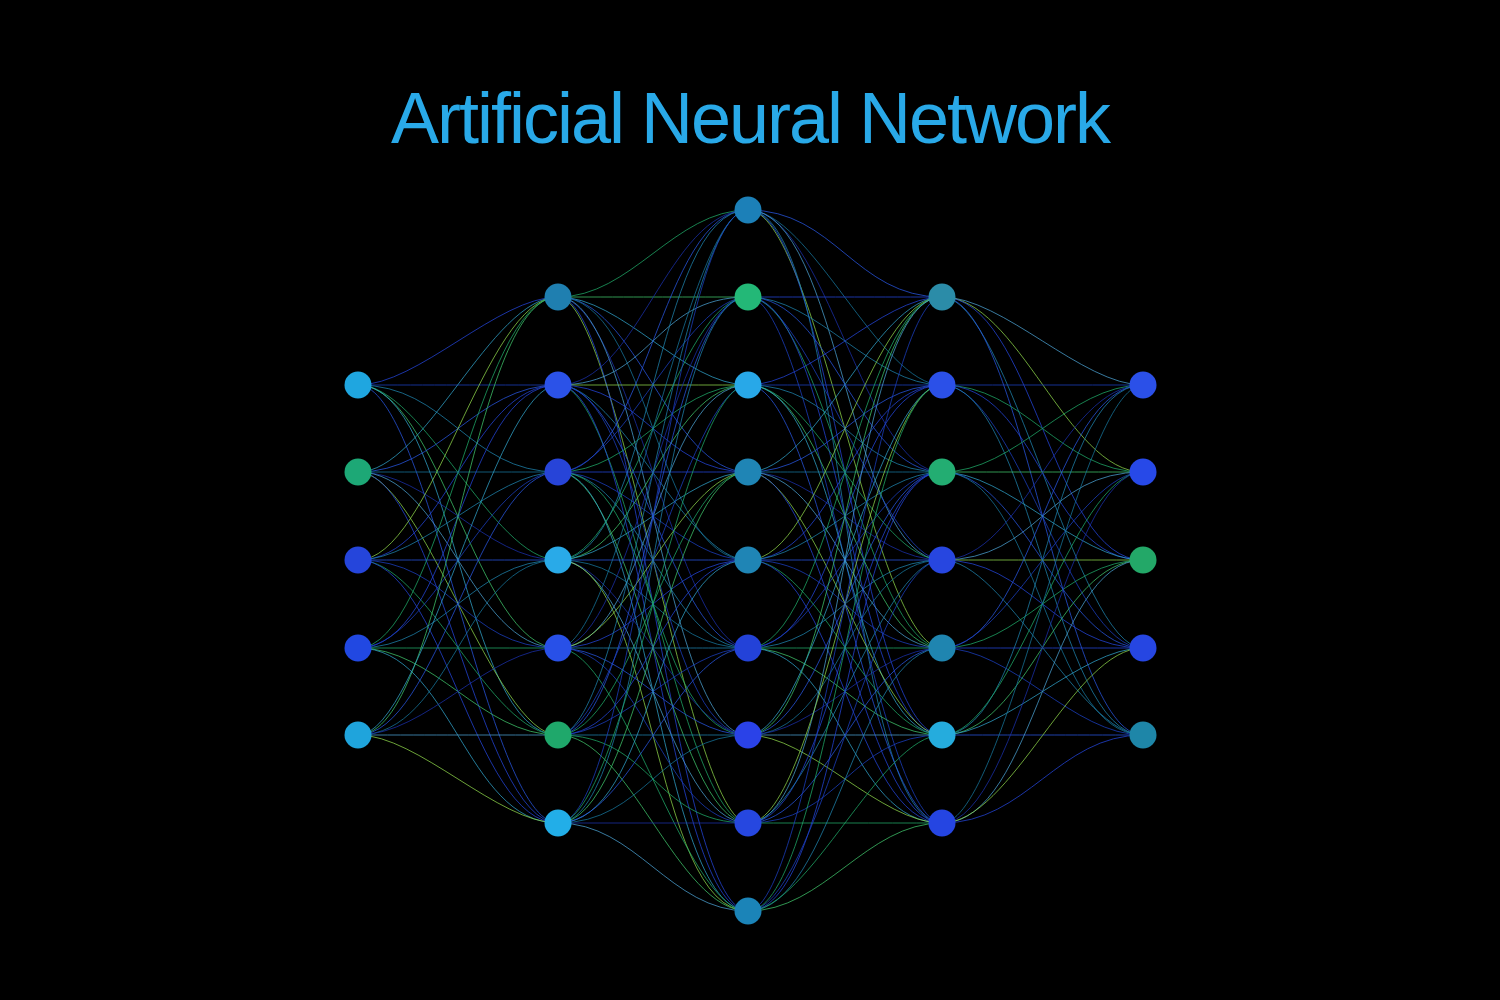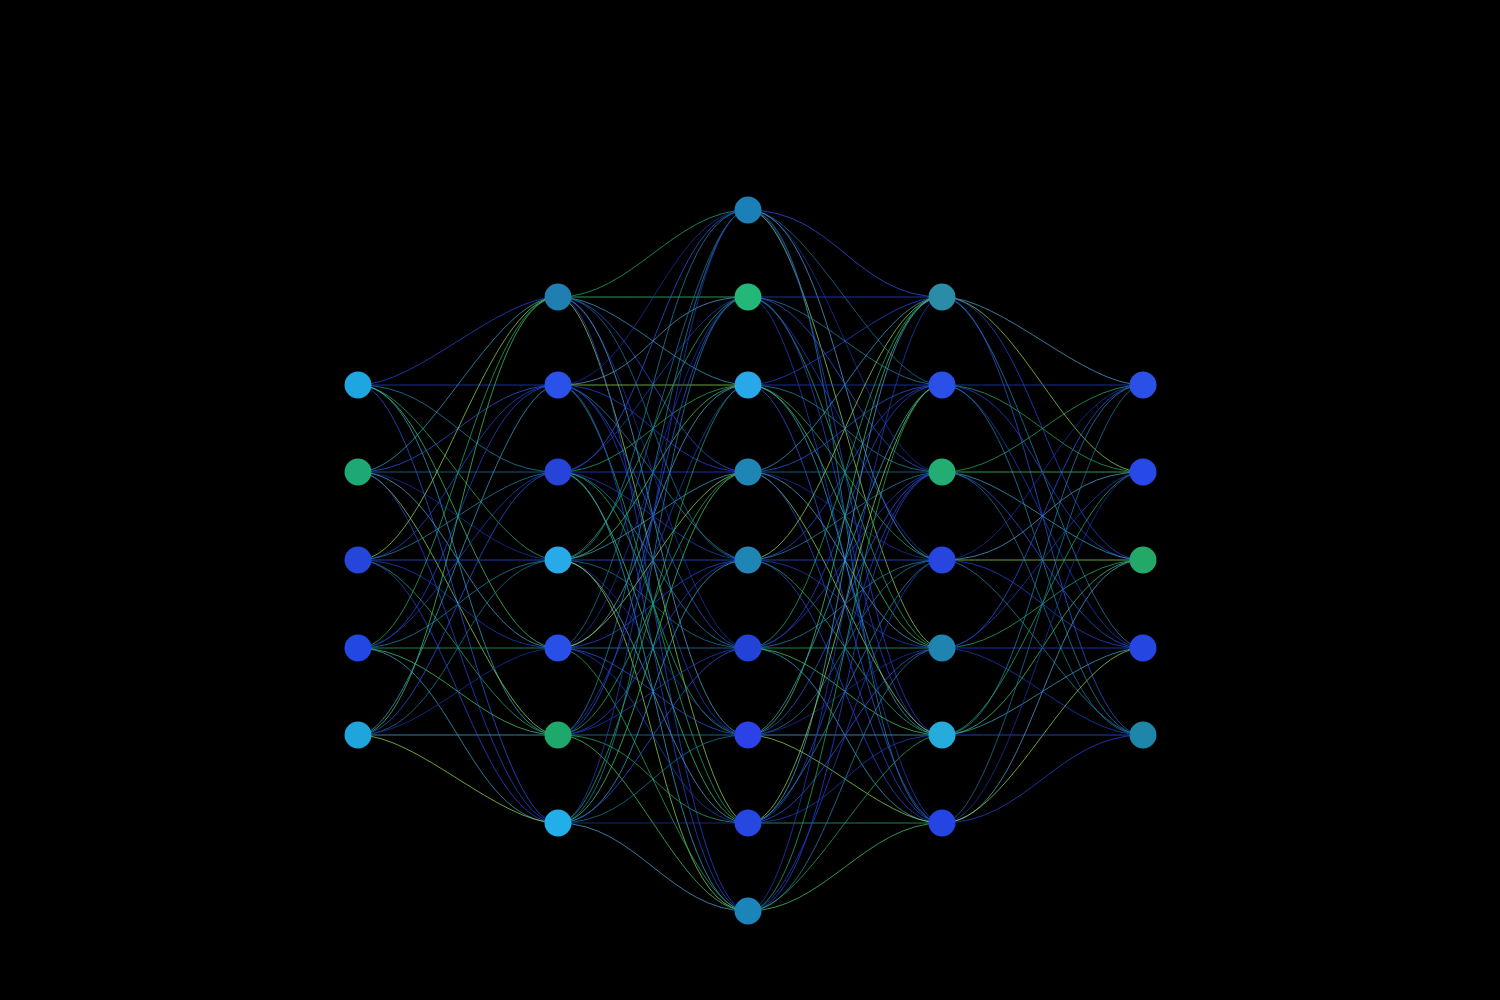--- a/index.html
+++ b/index.html
@@ -276,13 +276,14 @@
         <circle cx="942" cy="823" r="13.5" fill="#2545E2"></circle>
       </g>
       <g>
         <circle cx="1143" cy="385" r="13.5" fill="#2B50E8"></circle>
         <circle cx="1143" cy="472" r="13.5" fill="#2749E8"></circle>
         <circle cx="1143" cy="560" r="13.5" fill="#23A868"></circle>
         <circle cx="1143" cy="648" r="13.5" fill="#2646E2"></circle>
         <circle cx="1143" cy="735" r="13.5" fill="#1E86A8"></circle>
       </g>
     </svg>
+  <h1 class="title" style="color: rgb(41, 169, 232);">Artificial Neural Network</h1>
 </div>
 
 </body></html>

